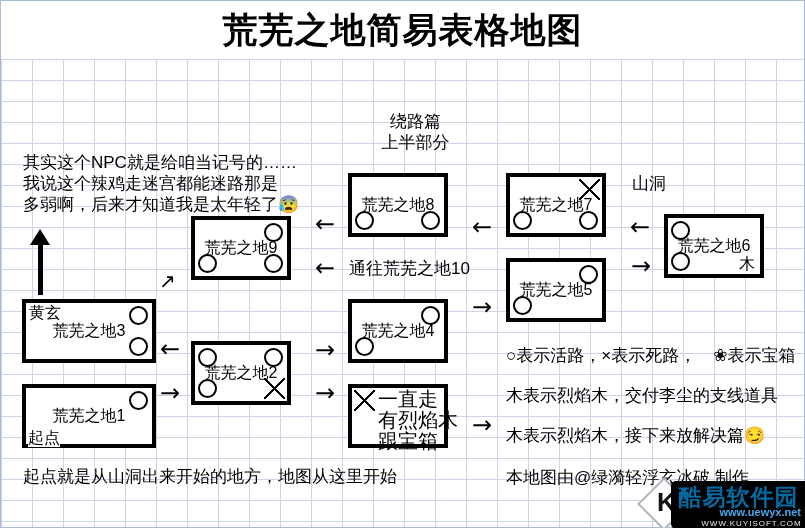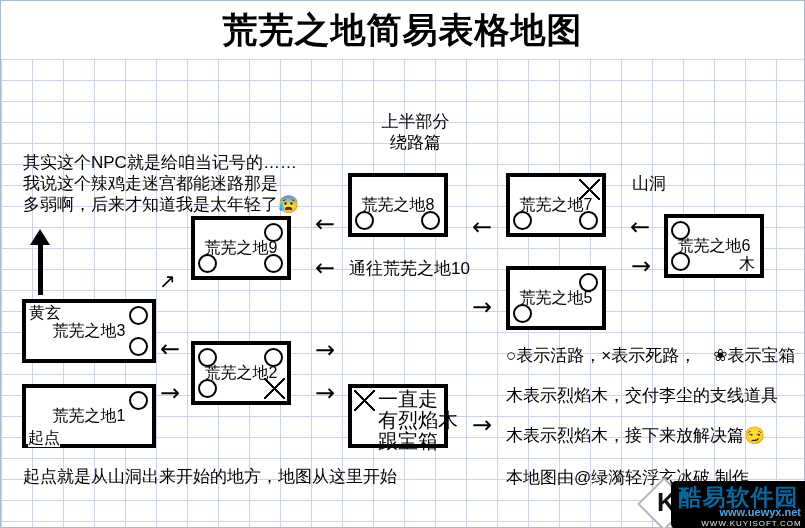--- a/index.html
+++ b/index.html
@@ -50,22 +50,22 @@
 </style>
 </head>
 <body>
 
 <div id="canvas">
   <div class="grid"></div>
 
   <div class="title">荒芜之地简易表格地图</div>
 
   <div class="txt center" style="left:347px;top:110px;width:135px;">
+    <div>绕路篇</div>
     <div>上半部分</div>
-    <div>绕路篇</div>
   </div>
 
   <div class="txt" style="left:22px;top:151px;">
     <div>其实这个NPC就是给咱当记号的……</div>
     <div>我说这个辣鸡走迷宫都能迷路那是</div>
     <div>多弱啊，后来才知道我是太年轻了😰</div>
   </div>
 
   <div class="up-arrow">
     <div class="head"></div>
@@ -99,27 +99,32 @@
 
   <div class="room" style="left:663px;top:213px;">
     <span class="room-label">荒芜之地6</span>
     <span class="circle tl"></span>
     <span class="circle bl"></span>
     <span class="tag" style="right:5px;bottom:1px;">木</span>
   </div>
 
   <span class="txt" style="left:348px;top:257px;">通往荒芜之地10</span>
 
-  <div class="room" style="left:505px;top:257px;margin-top:8px;">
+  <div class="room" style="left:505px;top:257px;">
     <span class="room-label">荒芜之地5</span>
     <span class="circle tr"></span>
     <span class="circle bl"></span>
   </div>
   <span class="arrow" style="left:630px;top:253px;">→</span>
 
+  <div class="room" style="left:347px;top:298px;">
+    <span class="room-label">荒芜之地4</span>
+    <span class="circle tr"></span>
+    <span class="circle bl"></span>
+  </div>
   <span class="arrow" style="left:471px;top:294px;">→</span>
 
   <div class="room" style="left:21px;top:298px;width:134px;">
     <span class="room-label">荒芜之地3</span>
     <span class="tag" style="left:3px;top:1px;">黄玄</span>
     <span class="circle tr"></span>
     <span class="circle br"></span>
   </div>
   <span class="arrow" style="left:158px;top:268px;font-size:20px;">↗</span>
   <span class="arrow" style="left:159px;top:336px;">←</span>

